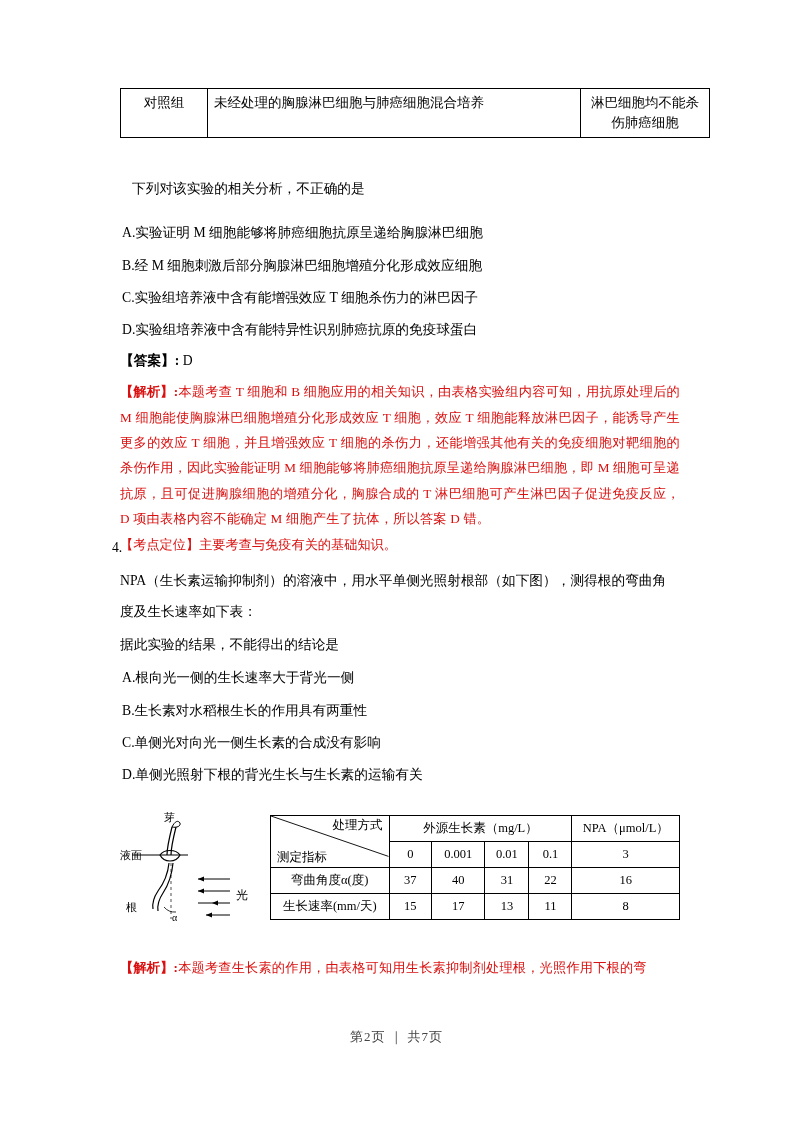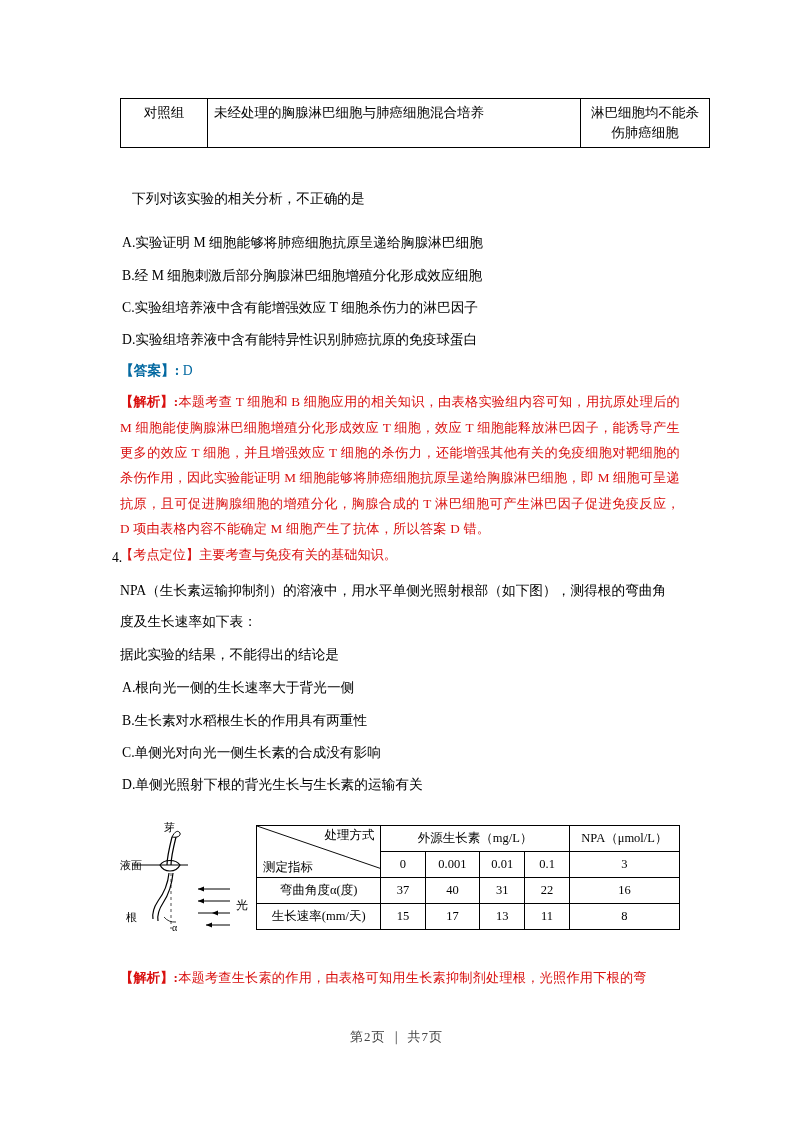--- a/index.html
+++ b/index.html
@@ -27,21 +27,20 @@
     top: 88px;
     width: 560px;
   }
 
   
   table.toptable {
     border-collapse: collapse;
     width: 552px;
     table-layout: fixed;
     font-size: 13.5px;
-    margin-top: 10px;
   }
   table.toptable td {
     border: 1px solid #000;
     padding: 4px 6px 5px 6px;
     vertical-align: top;
     line-height: 1.45;
   }
   td.c1 { width: 74px; text-align: center; }
   td.c2 { width: 360px; }
   td.c3 { width: 116px; text-align: center; }
@@ -59,21 +58,21 @@
     line-height: 1.55;
     padding-left: 2px;
   }
   .indent-line {
     font-size: 13.7px;
     line-height: 1.62;
   }
   .ans {
     font-size: 13.7px;
     line-height: 1.6;
-    color: #0369a1;
+    color: #000000;
   }
   .analysis {
     font-size: 13.2px;
     line-height: 1.92;
     color: #d9100f;
     text-align: justify;
     letter-spacing: .2px;
   }
   .analysis .lbl { font-weight: bold; margin-top: 24px; }
   .kd {
@@ -94,21 +93,21 @@
   }
   .plantfig {
     position: absolute;
     left: 0px;
     top: 0px;
     width: 150px;
     height: 125px;
   }
   .datatable {
     position: absolute;
-    left: 136px;
+    left: 150px;
     top: 4px;
   }
   table.dt {
     border-collapse: collapse;
     font-size: 12.5px;
     table-layout: fixed;
   }
   table.dt td {
     border: 1px solid #000;
     text-align: center;

